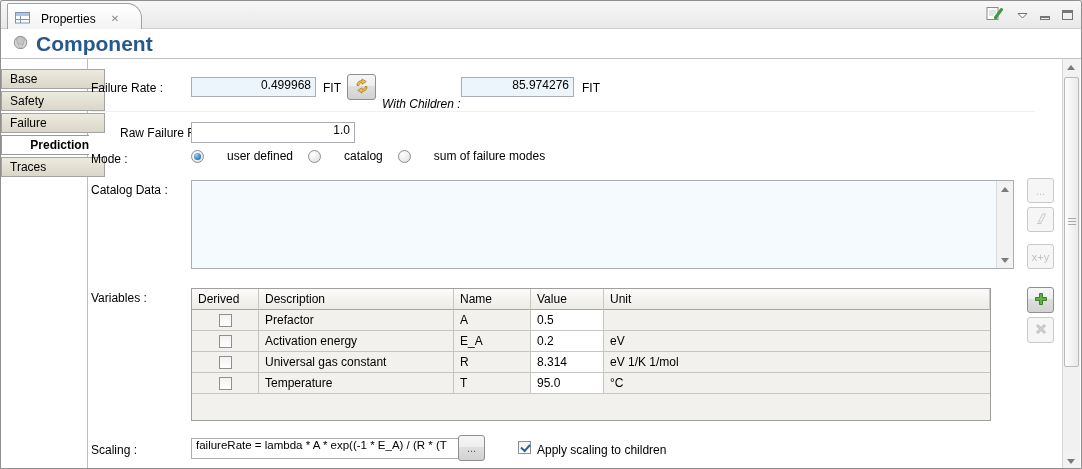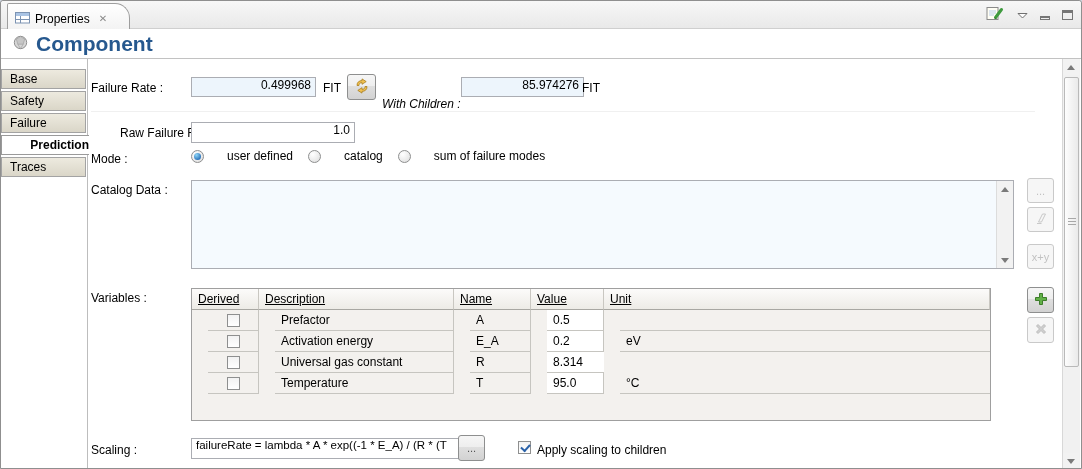--- a/index.html
+++ b/index.html
@@ -2,36 +2,36 @@
 <html><head>
 <meta charset="utf-8">
 <style>
   html,body{margin:0;padding:0;background:#cfd6e0;}
   *{box-sizing:border-box;}
   body{font-family:"Liberation Sans","DejaVu Sans",sans-serif;font-size:12px;color:#000;}
   #stage{position:relative;width:1082px;height:469px;background:#fff;border:1px solid #8f8f8f;border-radius:3px 3px 0 0;overflow:hidden;}
 
   
   #tabbar{position:absolute;left:0;top:0;width:100%;height:28px;background:linear-gradient(#f7f7f7,#e9e9e9);border-bottom:1px solid #cfcfcf;border-radius:3px 3px 0 0;}
-  #tab-props{position:absolute;left:6px;top:2px;height:26px;padding:4px 22px 0 7px;background:linear-gradient(#ffffff,#f3f3f3);border:1px solid #9e9e9e;border-bottom:none;border-radius:2px 15px 0 0;display:flex;align-items:center;gap:5px;}
+  #tab-props{position:absolute;left:6px;top:2px;height:26px;padding:4px 22px 0 7px;background:linear-gradient(#ffffff,#f3f3f3);border:1px solid #9e9e9e;border-bottom:none;border-radius:2px 15px 0 0;display:flex;align-items:center;gap:11px;}
   #tab-props .close{font-size:10px;color:#8a8a8a;margin-left:4px;line-height:10px;}
   #view-toolbar{position:absolute;right:8px;top:4px;display:flex;align-items:center;gap:12px;}
   .wicon{display:inline-block;}
   #min-icon{width:10px;height:4px;border:1px solid #767676;border-top:2px solid #767676;margin-top:6px;}
   #max-icon{width:11px;height:10px;border:1px solid #767676;border-top:3px solid #767676;}
 
   
   #header{position:absolute;left:0;top:28px;width:100%;height:29px;background:#fff;display:flex;align-items:center;padding-left:12px;gap:8px;}
   #hdr-title{font-size:21px;font-weight:bold;color:#26588e;}
   #hdr-sep{position:absolute;left:0;top:57px;width:100%;height:1px;background:#c2c2c2;}
   #vline{position:absolute;left:86px;top:58px;width:1px;height:411px;background:#bdbdbd;}
 
   
   #sidebar{position:absolute;left:0;top:68px;width:88px;}
-  .side-tab{width:85px;height:20px;line-height:18px;padding-left:8px;margin-bottom:2px;background:linear-gradient(#edeadf,#dad6c8);border:1px solid #a3a3a3;cursor:default;}
+  .side-tab{width:104px;height:20px;line-height:18px;padding-left:8px;margin-bottom:2px;background:linear-gradient(#edeadf,#dad6c8);border:1px solid #a3a3a3;cursor:default;}
   .side-tab.selected{width:88px;background:#fff;border-right:none;font-weight:bold;border-color:#9a9a9a;position:relative;z-index:3;text-align:right;}
 
   
   .lbl{position:absolute;white-space:nowrap;}
   .field{position:absolute;border:1px solid #abadb3;background:#fff;display:flex;align-items:flex-start;padding:0 4px;overflow:hidden;}
   .field.ro{background:#edf5fc;}
   .field.num{justify-content:flex-end;}
   .btn{position:absolute;border:1px solid #8e8f8f;border-radius:3px;background:linear-gradient(#f6f6f6,#eeeeee 45%,#dfdfdf 46%,#d2d2d2);display:flex;align-items:center;justify-content:center;cursor:default;}
   .btn.disabled{border-color:#c9c9c9;background:#f6f6f6;color:#c2c2c2;}
   .btn .txt{font-size:11px;color:#555;}
@@ -48,23 +48,23 @@
   
   #catalog{position:absolute;left:190px;top:179px;width:823px;height:89px;border:1px solid #abadb3;background:#f5fafe;}
   .vsb{position:absolute;right:0;top:0;bottom:0;width:17px;background:#f2f2f2;border-left:1px solid #dcdcdc;}
   .sb-btn{position:absolute;left:0;width:16px;height:16px;display:flex;align-items:center;justify-content:center;background:#f2f2f2;}
   .arr-up{width:0;height:0;border-left:4px solid transparent;border-right:4px solid transparent;border-bottom:5px solid #7a7a7a;}
   .arr-down{width:0;height:0;border-left:4px solid transparent;border-right:4px solid transparent;border-top:5px solid #7a7a7a;}
 
   
   #vars-table{position:absolute;left:190px;top:287px;width:800px;height:133px;border:1px solid #9f9f9f;background:#f3f1ee;}
   .tr{display:grid;grid-template-columns:67px 195px 77px 73px 1fr;height:21px;}
-  #vars-head .th{background:linear-gradient(#fcfbfa,#edebe6);border-right:1px solid #c9c7c1;border-bottom:1px solid #a8a7a2;line-height:20px;padding-left:6px;font-weight:normal;text-decoration:underline;}
+  #vars-head .th{background:linear-gradient(#fcfbfa,#edebe6);border-right:1px solid #c9c7c1;border-bottom:1px solid #a8a7a2;line-height:20px;padding-left:6px;font-weight:normal;}
   #vars-head .th:last-child{border-right:1px solid #c9c7c1;}
-  .td{border-right:1px solid #c6c5c0;border-bottom:1px solid #c6c5c0;line-height:20px;padding-left:6px;overflow:hidden;white-space:nowrap;margin-left:16px;}
+  .td{border-right:1px solid #c6c5c0;border-bottom:1px solid #c6c5c0;line-height:20px;padding-left:6px;overflow:hidden;white-space:nowrap;}
   .td.c0{display:flex;align-items:center;justify-content:center;padding-left:0;}
   .td.white{background:#fff;}
   .td:last-child{border-right:none;}
 
   
   #main-scroll{position:absolute;right:1px;top:58px;width:18px;height:410px;background:#f1f1f1;border-left:1px solid #d8d8d8;}
   #main-thumb{position:absolute;left:1px;top:18px;width:15px;height:290px;background:linear-gradient(90deg,#fdfdfd,#eaeaea);border:1px solid #b9b9b9;border-radius:2px;}
   #main-grip{position:absolute;left:3px;top:140px;width:8px;height:8px;background:repeating-linear-gradient(#a8a8a8 0 1px,transparent 1px 3px);}
 
   #sep1{position:absolute;left:90px;top:110px;width:944px;height:1px;background:#a9a9a9;border-bottom:1px solid #f0f0f0;}
@@ -135,21 +135,21 @@
   <span class="unit" style="left:322px;top:80px;">FIT</span>
   <div class="btn" style="left:346px;top:73px;width:29px;height:26px;">
     <span class="wicon">
       <svg width="16" height="16" viewBox="0 0 16 16">
           <path d="M3 7.5 C3 4.2 5.2 2.6 8 2.6 L8 0.9 L12.2 3.6 L8 6.3 L8 4.6 C6 4.6 5 5.8 5 7.5 Z" fill="#f0c050" stroke="#a87d1e" stroke-width="0.8"></path>
           <path d="M13 8.5 C13 11.8 10.8 13.4 8 13.4 L8 15.1 L3.8 12.4 L8 9.7 L8 11.4 C10 11.4 11 10.2 11 8.5 Z" fill="#f0c050" stroke="#a87d1e" stroke-width="0.8"></path>
         </svg>
     </span>
   </div>
   <span class="lbl" style="left:381px;top:96px;font-style:italic;">With Children :</span>
-  <div class="field ro num" style="left:460px;top:76px;width:123px;height:20px;">
+  <div class="field ro num" style="left:460px;top:76px;width:113px;height:20px;">
     <span>85.974276</span>
   </div>
   <span class="unit" style="left:581px;top:80px;">FIT</span>
 
   <div id="sep1"></div>
 
   <span class="lbl" style="left:90px;top:125px;margin-left:29px;">Raw Failure Rate :</span>
   <div class="field num" style="left:190px;top:121px;width:164px;height:21px;">
     <span>1.0</span>
   </div>
@@ -225,20 +225,21 @@
           <div class="td white">0.2</div>
           <div class="td">eV</div>
         </div>
         <div class="tr">
           <div class="td c0">
             <span class="checkbox"></span>
           </div>
           <div class="td">Universal gas constant</div>
           <div class="td">R</div>
           <div class="td white">8.314</div>
+          <div class="td">eV 1/K 1/mol</div>
         </div>
         <div class="tr">
           <div class="td c0">
             <span class="checkbox"></span>
           </div>
           <div class="td">Temperature</div>
           <div class="td">T</div>
           <div class="td white">95.0</div>
           <div class="td">°C</div>
         </div>

